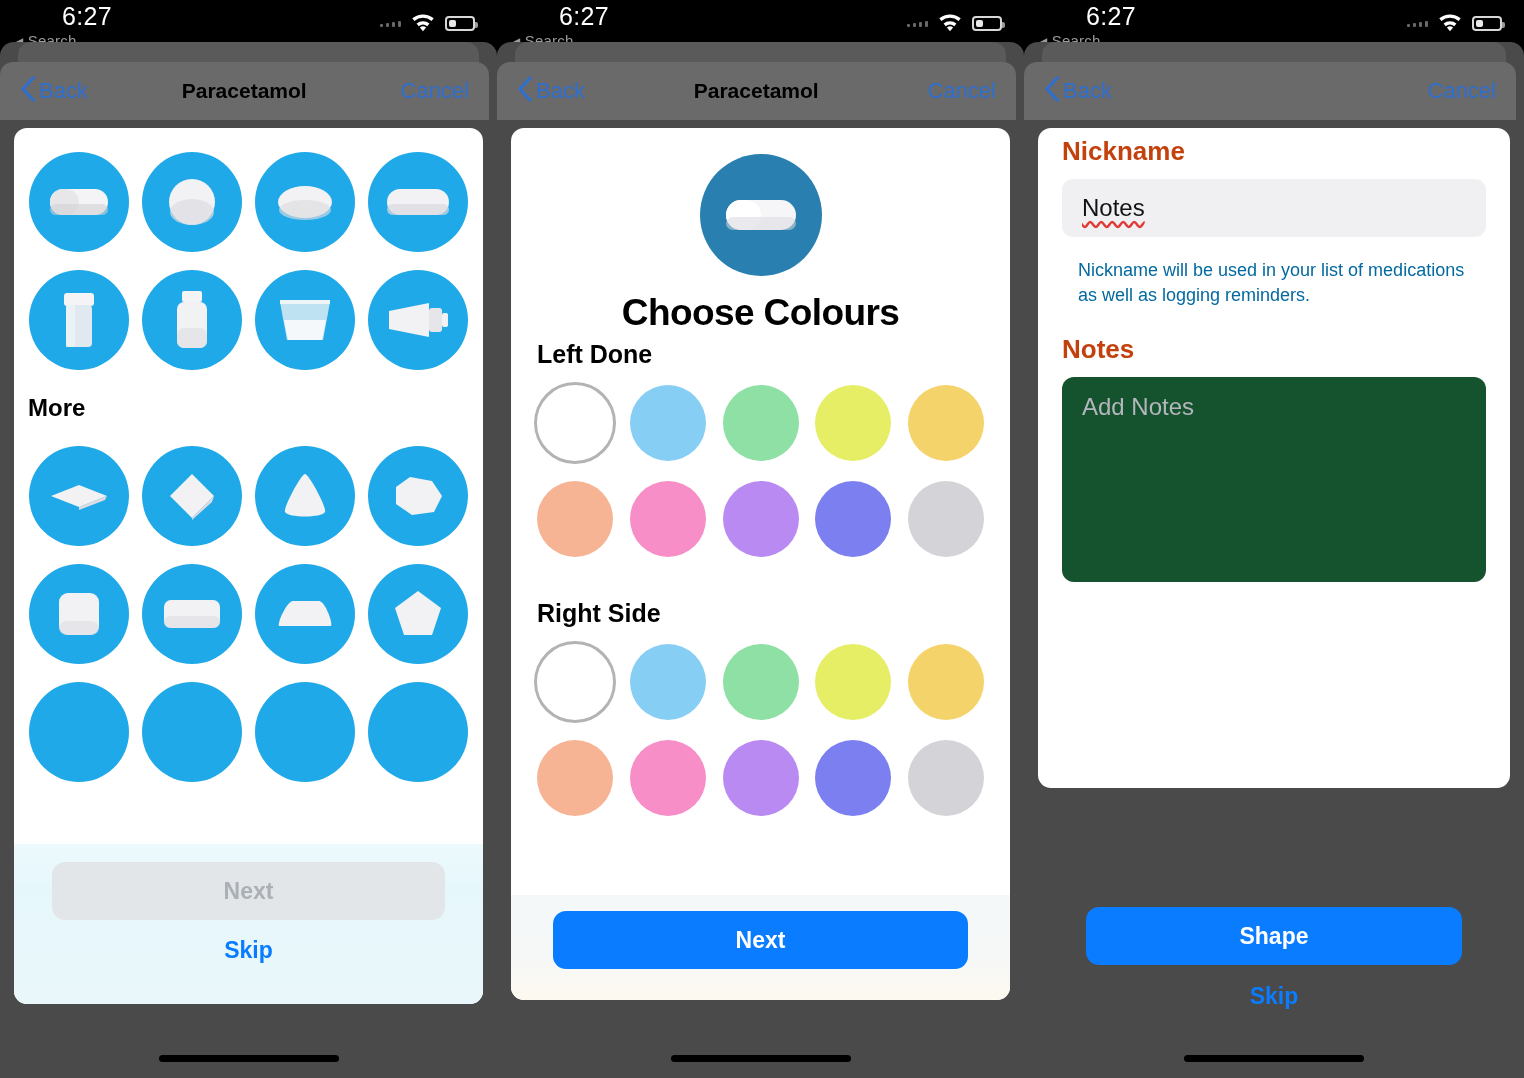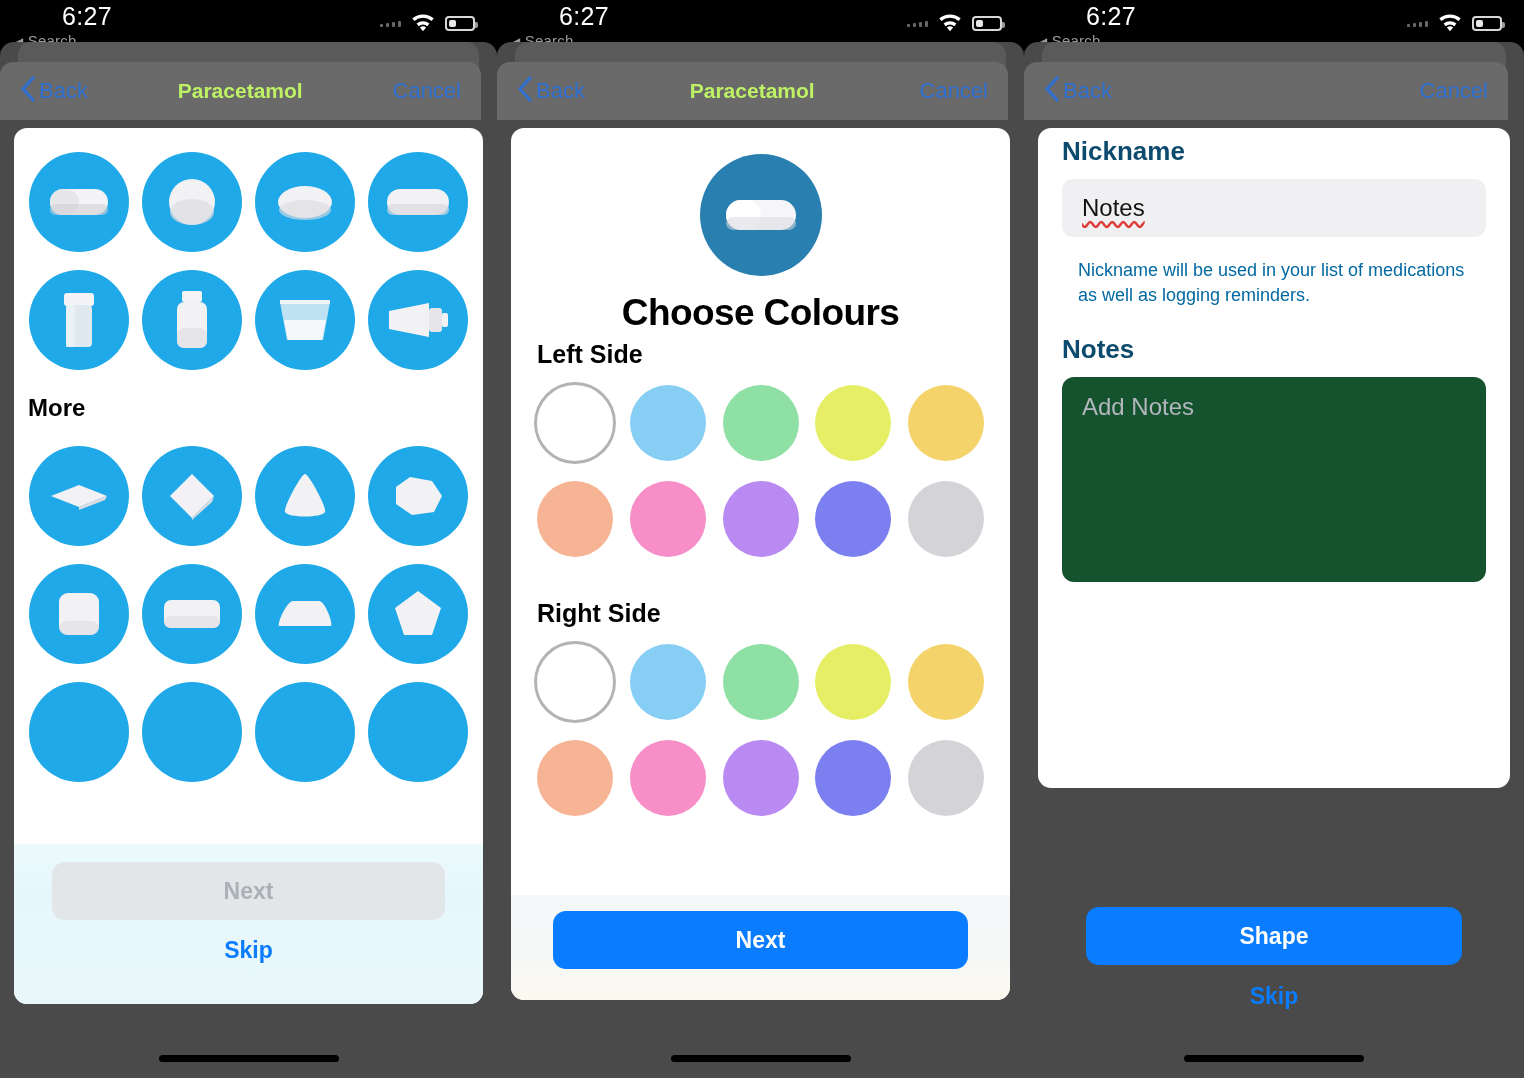--- a/index.html
+++ b/index.html
@@ -66,31 +66,31 @@
     position: absolute; left: 0; right: 0; top: 42px; bottom: 0;
     background: #4a4a4a;
     border-radius: 14px 14px 0 0;
     overflow: hidden;
   }
   .sheet-behind {
     position: absolute; left: 18px; right: 18px; top: 0; height: 40px;
     background: #5a5a5a; border-radius: 13px 13px 0 0;
   }
   .navbar {
-    position: absolute; left: 0; right: 16px; top: 20px;
+    position: absolute; left: 0; right: 8px; top: 20px;
     height: 58px;
     display: flex; align-items: center; justify-content: space-between;
     padding: 0 20px;
     background: #6a6a6a;
     border-radius: 13px 13px 0 0;
   }
   .nav-left { display: flex; align-items: center; gap: 4px; }
   .chev { display: inline-block; }
   .nav-btn { color: #2f6fd0; font-size: 22px; }
-  .nav-title { color: #bef264; font-size: 21px; font-weight: 600; }
+  .nav-title { color: #000000; font-size: 21px; font-weight: 600; }
 
   
   .card {
     position: absolute; left: 14px; right: 14px;
     top: 86px;
     background: #fff;
     border-radius: 13px;
     overflow: hidden;
   }
   .card.tall { bottom: 74px; }
@@ -172,21 +172,21 @@
   .swatch {
     width: 76px; height: 76px; border-radius: 50%;
   }
   .swatch.sel-white {
     background: #fff; border: 3px solid #fff;
     box-shadow: 0 0 0 3px #b3b3b3;
   }
 
   
   .od { padding: 8px 24px 0 24px; }
-  .od-label { font-size: 26px; font-weight: 700; color: #0c4a6e; }
+  .od-label { font-size: 26px; font-weight: 700; color: #c2410c; }
   .field {
     margin-top: 12px;
     background: #f0f0f3; border-radius: 11px;
     height: 58px; display: flex; align-items: center;
     padding: 0 20px;
   }
   .field-val {
     font-size: 24px; color: #121212;
     text-decoration: underline wavy #e03b36;
     text-underline-offset: 5px;
@@ -478,21 +478,21 @@
               <svg width="78" height="44" viewBox="0 0 78 44">
                   <rect x="4" y="7" width="70" height="30" rx="15" fill="#f6f6f8"></rect>
                   <rect x="4" y="7" width="35" height="30" rx="15" fill="#ffffff"></rect>
                   <rect x="4" y="24" width="70" height="13" rx="7" fill="#d9d9e0" opacity=".55"></rect>
                 </svg>
             </div>
             <div class="hero-title">Choose Colours</div>
           </div>
 
           <div class="color-sect">
-            <div class="color-head">Left Side</div>
+            <div class="color-head">Left Done</div>
             <div class="swatch-row" id="left-row-1">
                 <div class="swatch sel-white"></div>
                 <div class="swatch" style="background: rgb(135, 206, 245);"></div>
                 <div class="swatch" style="background: rgb(142, 224, 164);"></div>
                 <div class="swatch" style="background: rgb(230, 238, 102);"></div>
                 <div class="swatch" style="background: rgb(244, 211, 106);"></div>
               </div>
             <div class="swatch-row" id="left-row-2">
                 <div class="swatch" style="background: rgb(247, 180, 148);"></div>
                 <div class="swatch" style="background: rgb(247, 142, 200);"></div>

